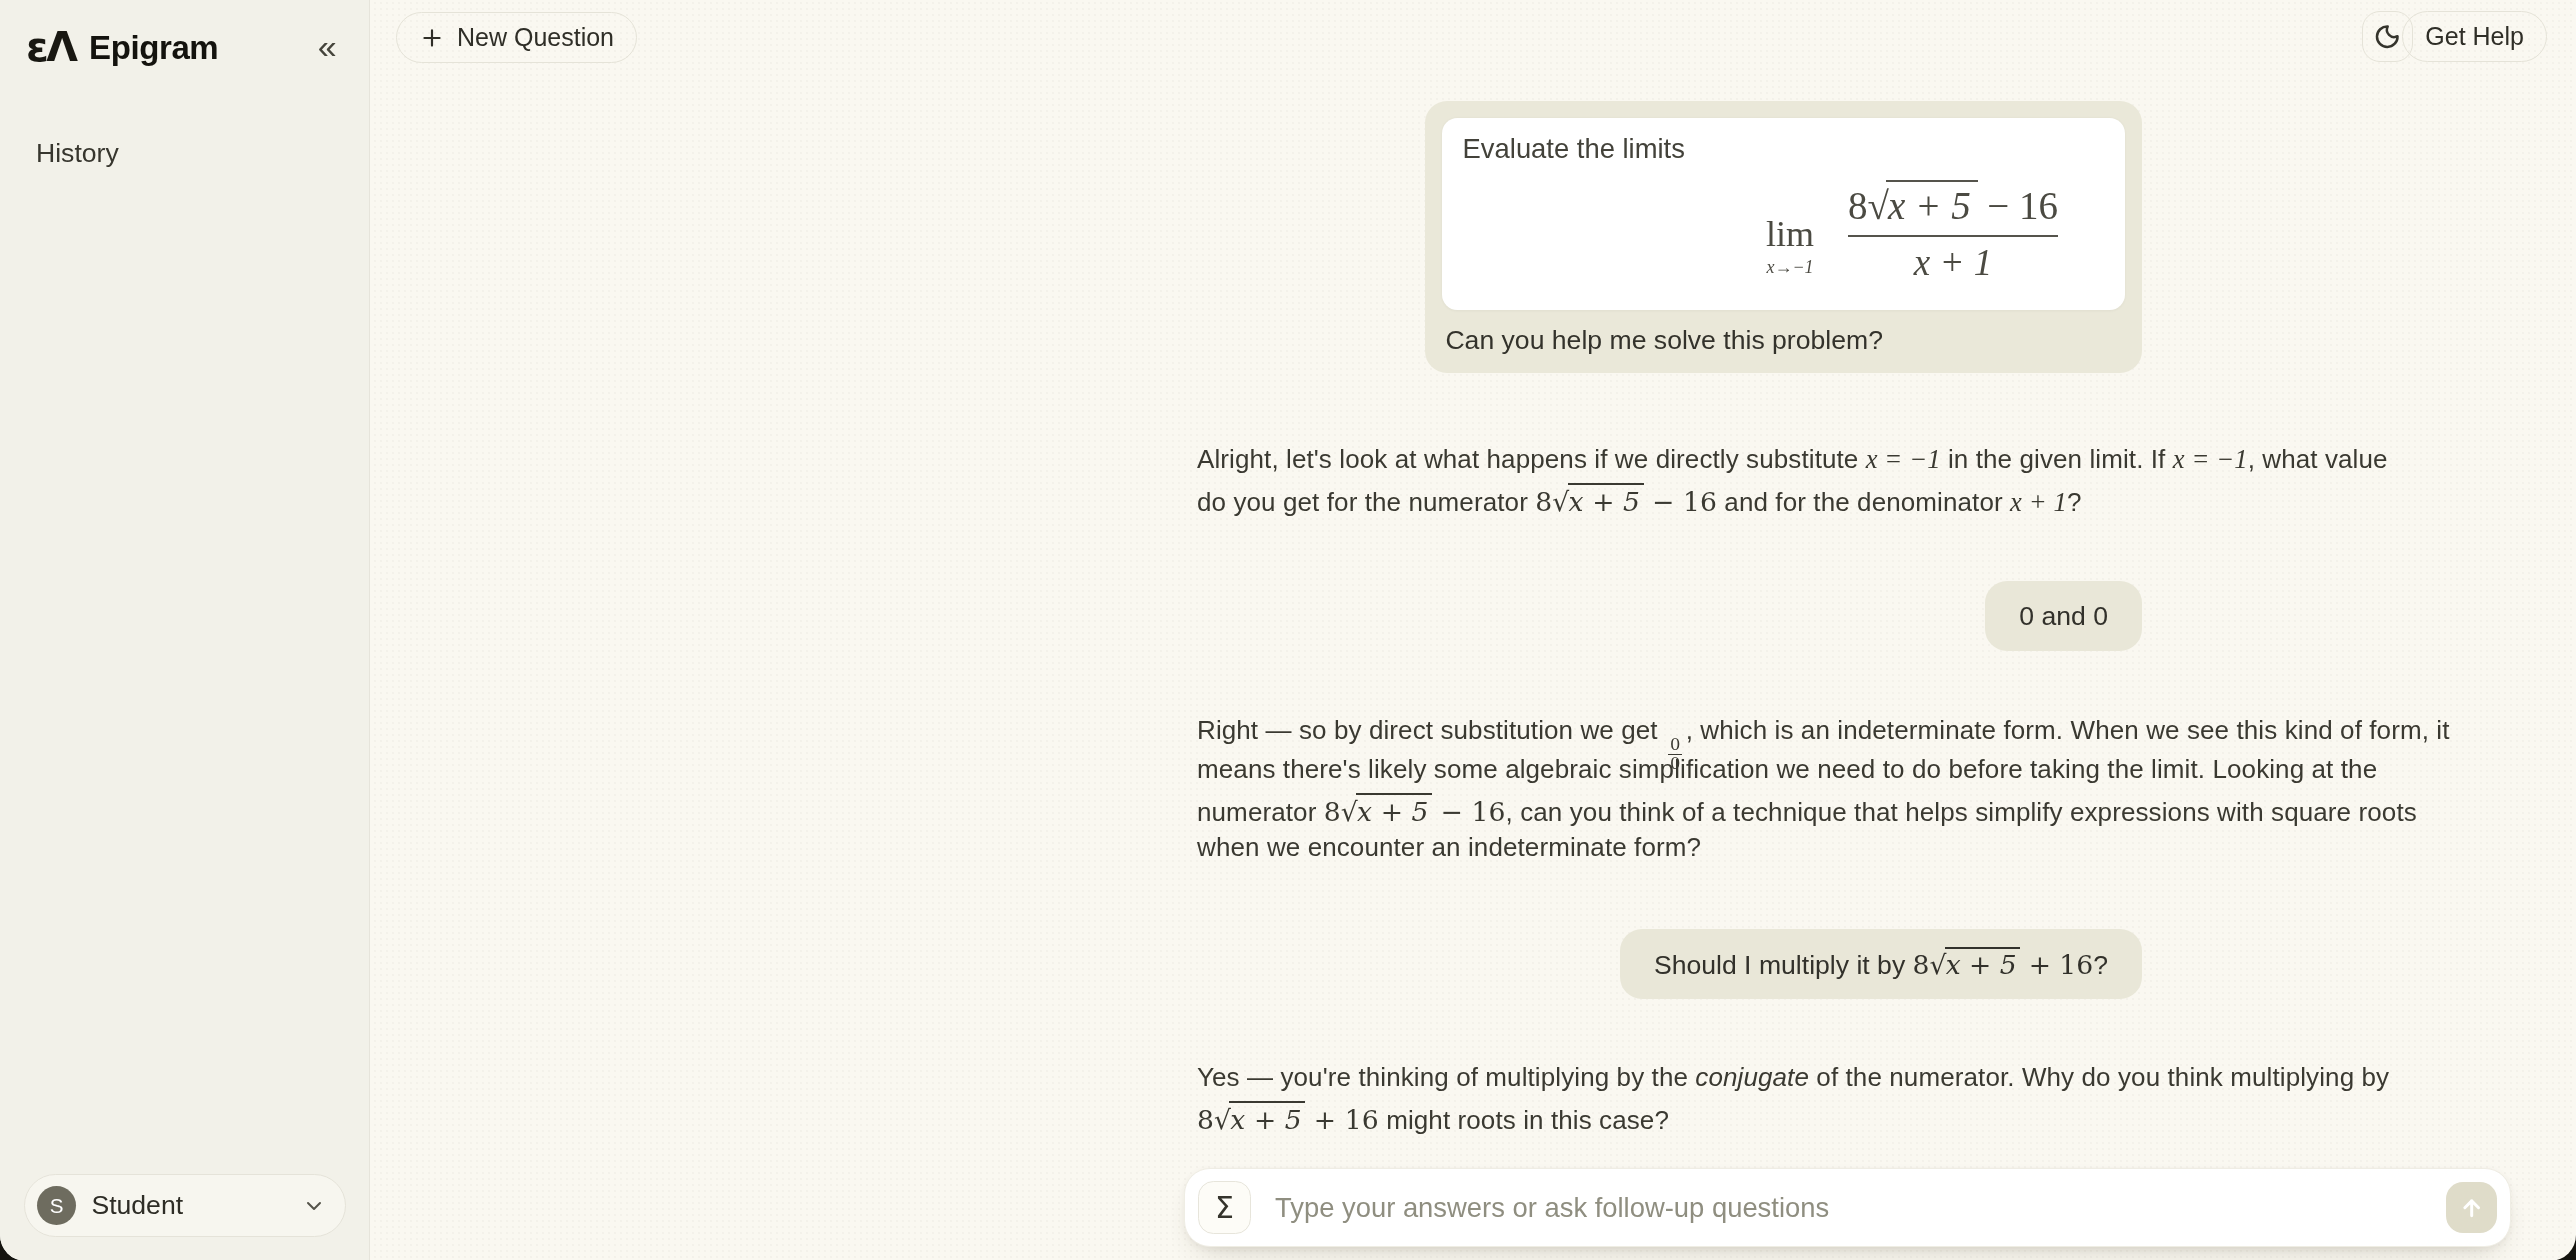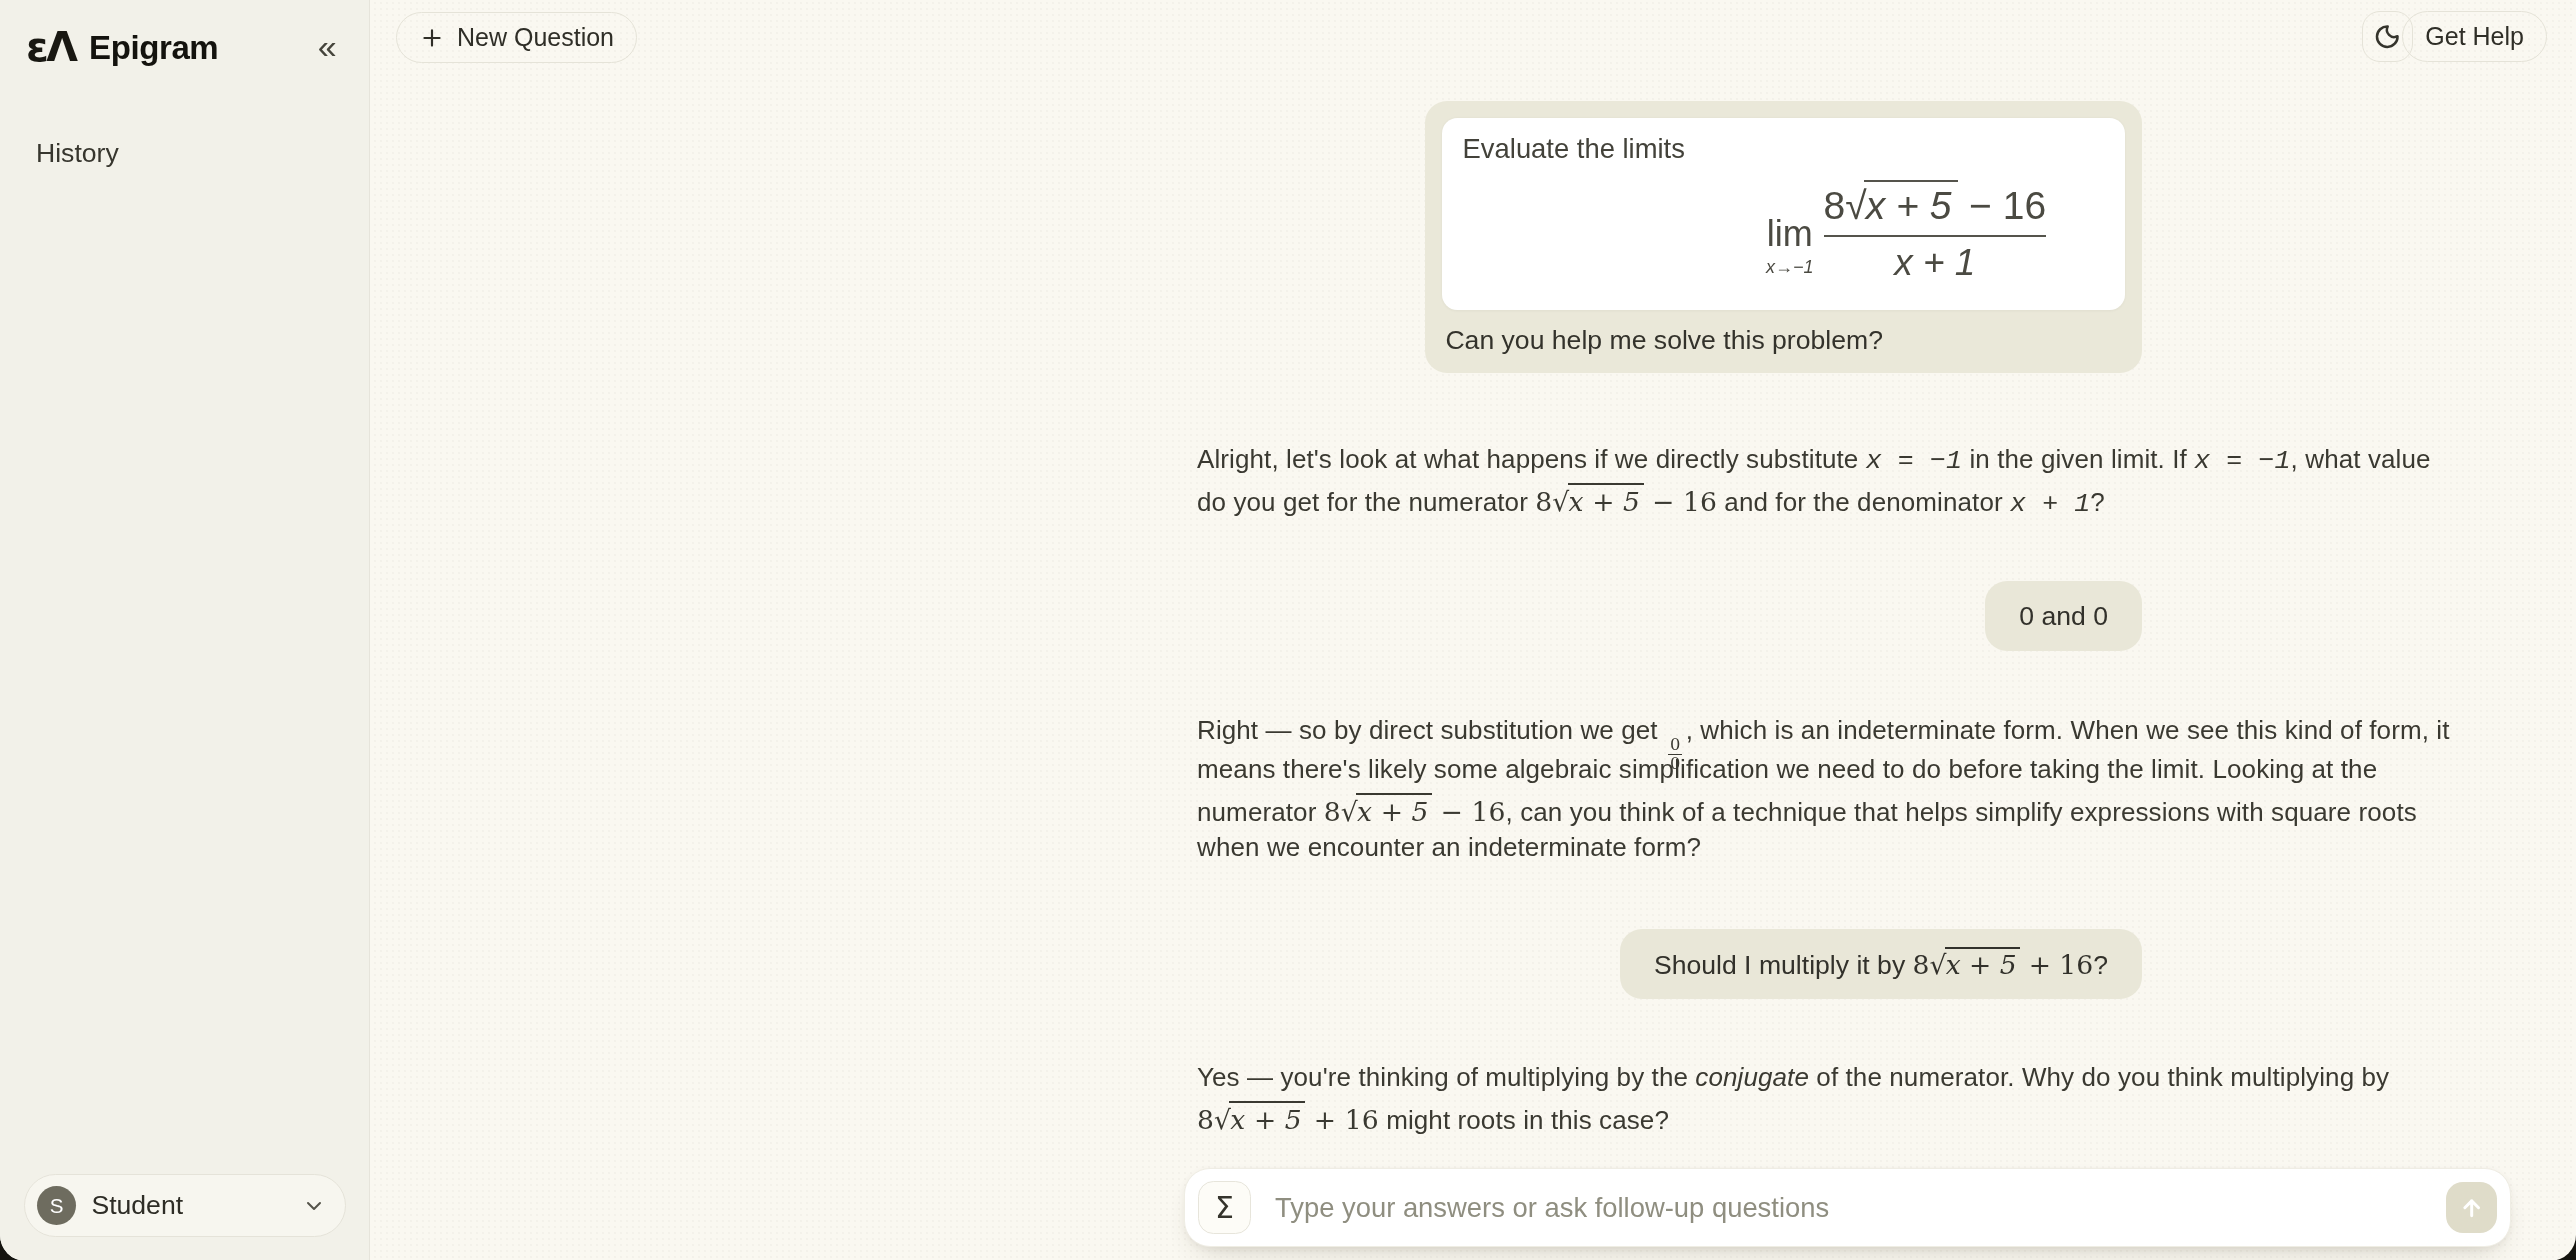--- a/index.html
+++ b/index.html
@@ -29,40 +29,40 @@
   .pill-btn{display:inline-flex;align-items:center;justify-content:center;border:1.7px solid #E5E3D8;border-radius:27.4px;background:transparent;color:#2F2E27;cursor:pointer;font-family:inherit;}
   .new-question{position:absolute;left:396px;top:12px;height:51px;padding:8px 22px;font-size:25px;font-weight:500;gap:12px;}
   .icon-btn{position:absolute;top:11px;width:51px;height:51px;border-radius:18px;}
   .moon-btn{right:163px;}
   .get-help{position:absolute;right:29px;top:11px;height:51px;padding:0 22px;font-size:25px;font-weight:500;border-radius:26px;}
   
   .chat{position:absolute;left:369px;top:0;right:0;bottom:0;}
   .user-card{position:absolute;right:434px;top:101px;width:717px;box-sizing:border-box;background:#EAE8D9;border-radius:22px;padding:17px;}
   .card-inner{background:#FFFFFF;border-radius:15.4px;height:192px;position:relative;box-shadow:0 0.9px 2.6px rgba(60,55,30,0.05);}
   .card-title{position:absolute;left:20.6px;top:15.4px;font-size:27.4px;color:#43423A;}
-  .formula{position:absolute;left:324px;top:62px;display:flex;gap:10px;color:#4B4A42;font-family:Liberation Sans, sans-serif;}
+  .formula{position:absolute;left:324px;top:62px;display:flex;gap:34px;color:#4B4A42;font-family:Liberation Serif, serif;}
   .lim-block{display:flex;flex-direction:column;align-items:center;margin-top:36px;}
   .lim{font-size:36px;line-height:1;}
   .lim-sub{font-size:18px;font-style:italic;margin-top:6px;line-height:1;}
   .frac{display:flex;flex-direction:column;align-items:center;}
   .frac-num{font-size:39px;line-height:1.15;display:flex;align-items:baseline;white-space:pre;}
   .f-up{font-style:normal;}
   .f-sign{font-style:normal;}
   .f-rad{font-style:italic;border-top:2.6px solid #55544C;padding:1.7px 6.9px 0 1.7px;margin-left:-2.6px;}
   .frac-bar{align-self:stretch;border-top:2.6px solid #55544C;margin:6.9px 0 5.1px;}
   .frac-den{font-size:37px;font-style:italic;line-height:1.1;}
   .card-caption{margin-top:15.4px;font-size:26.6px;color:#33322B;padding:0 3.4px;}
   .ai-msg{position:absolute;left:828px;width:1372px;font-size:26px;color:#3A3931;letter-spacing:0.1px;}
   .ai-1{top:444px;}
   .ai-2{top:715px;}
   .ai-3{top:1062px;}
   .mline{display:flex;align-items:baseline;height:39px;white-space:pre;}
   .txt{white-space:pre;}
   .itxt{font-style:italic;white-space:pre;}
-  .math{font-family:Liberation Mono, monospace;font-style:italic;font-size:26.6px;white-space:pre;}
+  .math{font-family:Liberation Serif, serif;font-style:italic;font-size:26.6px;white-space:pre;}
   .mup{font-family:"DejaVu Serif",serif;font-style:normal;font-size:26.6px;white-space:pre;}
   .sqrt-wrap{display:inline-flex;align-items:baseline;font-family:"DejaVu Serif",serif;font-size:26.6px;}
   .sqrt-sign{font-style:normal;}
   .sqrt-rad{font-style:italic;border-top:2.1px solid currentColor;padding:0.9px 3.4px 0 0.9px;margin-left:-1.7px;white-space:pre;}
   .sfrac{display:inline-flex;flex-direction:column;align-items:center;font-family:"DejaVu Serif",serif;font-size:16.3px;line-height:1.08;transform:translateY(11px);margin:0 3.4px;}
   .sf-d{border-top:1.5px solid currentColor;padding:0 1.7px;}
   .user-bubble{position:absolute;right:434px;background:#E9E7D8;border-radius:22px;height:70px;box-sizing:border-box;display:flex;align-items:center;padding:0 34px;font-size:26.6px;color:#32312B;}
   .bubble-1{top:581px;}
   .bubble-2{top:929px;}
   .user-bubble .mline{height:auto;}

